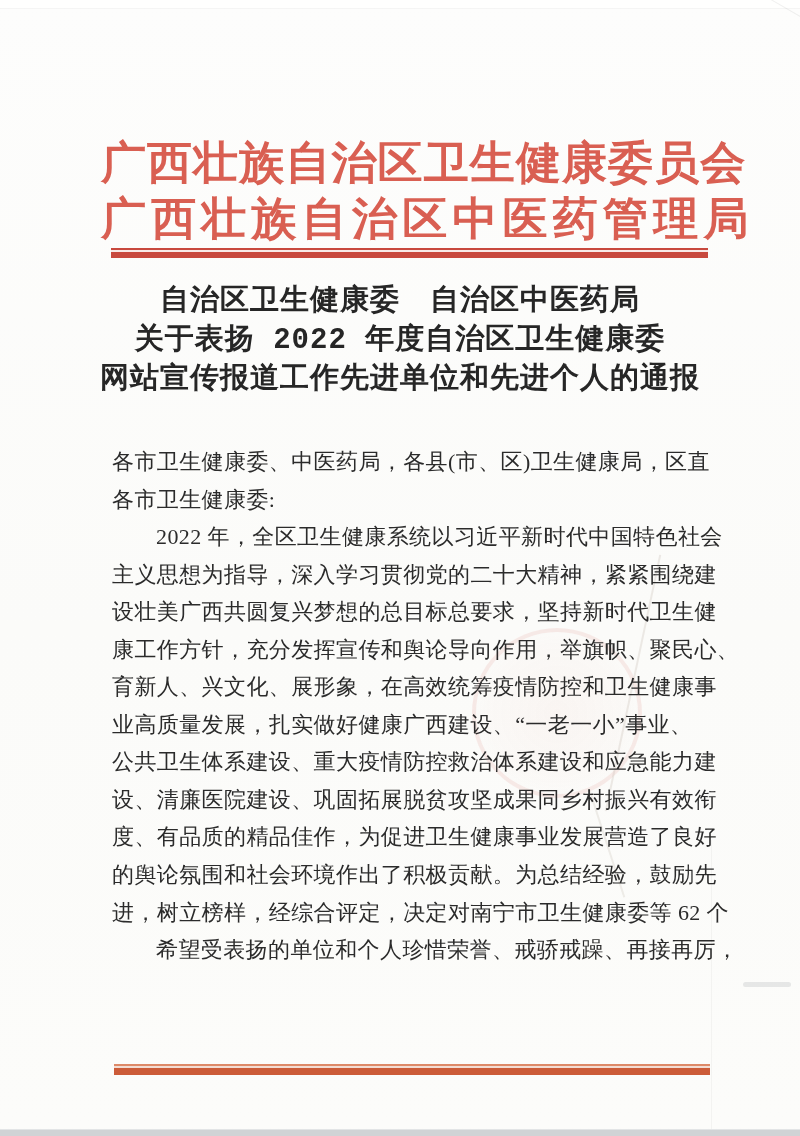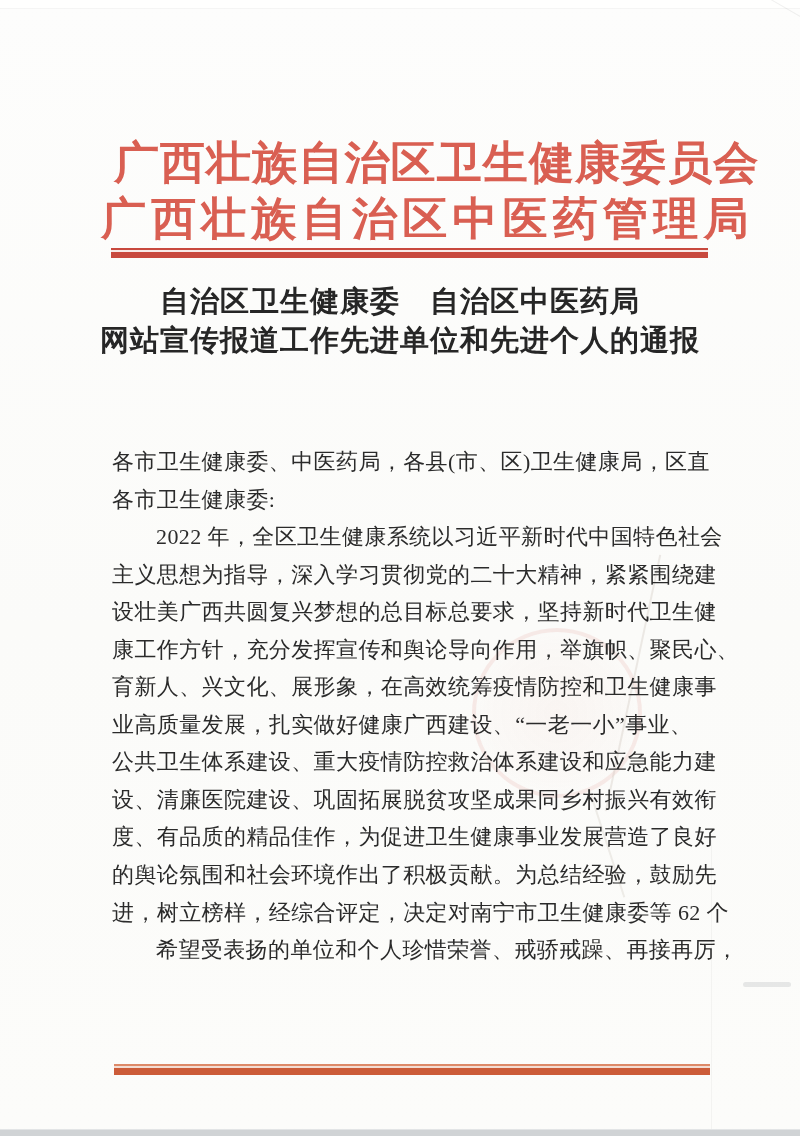--- a/index.html
+++ b/index.html
@@ -35,21 +35,21 @@
   }
 
   
   .letterhead {
     position: absolute; left: 101px; top: 0; width: 598px;
     text-align: center;
     color: #d95f52;
     font-weight: 700;
   }
   .lh-line1 {
-    position: absolute; left: 13px; top: 138px; width: 598px;
+    position: absolute; left: 0; top: 138px; width: 598px;
     font-size: 45px; line-height: 50px; letter-spacing: 1.1px;
     white-space: nowrap;
   }
   .lh-line2 {
     position: absolute; left: 0; top: 194px; width: 598px;
     font-size: 45px; line-height: 50px; letter-spacing: 5.2px;
     white-space: nowrap;
   }
 
   .lh-rule {
@@ -59,20 +59,21 @@
       #f8eae8 22%, #f8eae8 40%,
       #c8493e 40%, #c8493e 100%);
   }
 
   
   .doc-title {
     position: absolute; left: 0; top: 282px; width: 800px;
     text-align: center;
     color: #262626;
     font-weight: 700;
+    font-family: Liberation Mono, monospace;
   }
   .title-line {
     height: 39px; line-height: 39px;
     font-size: 29px; letter-spacing: 1px;
     white-space: nowrap;
   }
 
   
   .body-text {
     position: absolute; left: 112px; top: 443px; width: 600px;
@@ -129,20 +130,21 @@
 
   <div class="letterhead">
     <div class="lh-line1">广西壮族自治区卫生健康委员会</div>
     <div class="lh-line2">广西壮族自治区中医药管理局</div>
   </div>
 
   <div class="lh-rule"></div>
 
   <div class="doc-title">
     <div class="title-line">自治区卫生健康委　自治区中医药局</div>
+    <div class="title-line">关于表扬 2022 年度自治区卫生健康委</div>
     <div class="title-line">网站宣传报道工作先进单位和先进个人的通报</div>
   </div>
 
   <div class="seal"></div>
   <div class="crease-1"></div>
   <div class="crease-2"></div>
 
   <div class="body-text">
 
   <div class="body-line">各市卫生健康委、中医药局，各县(市、区)卫生健康局，区直</div>

